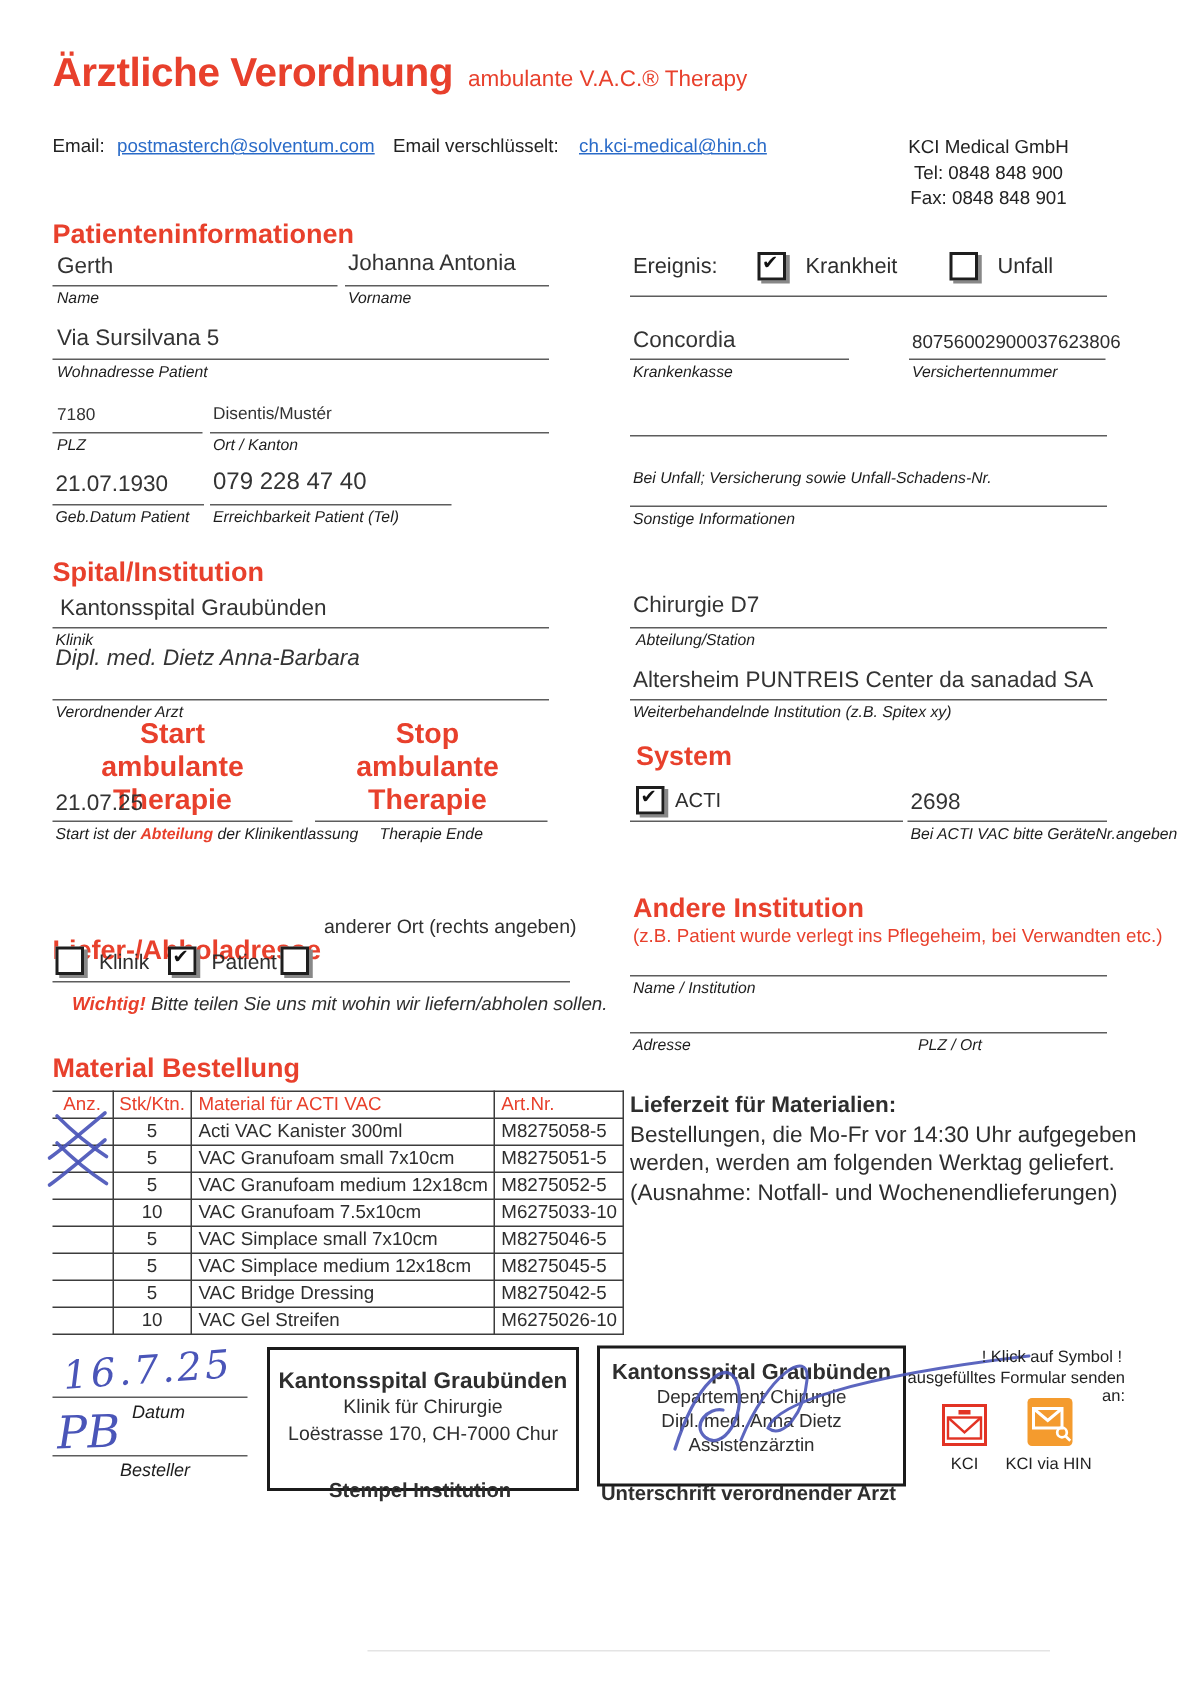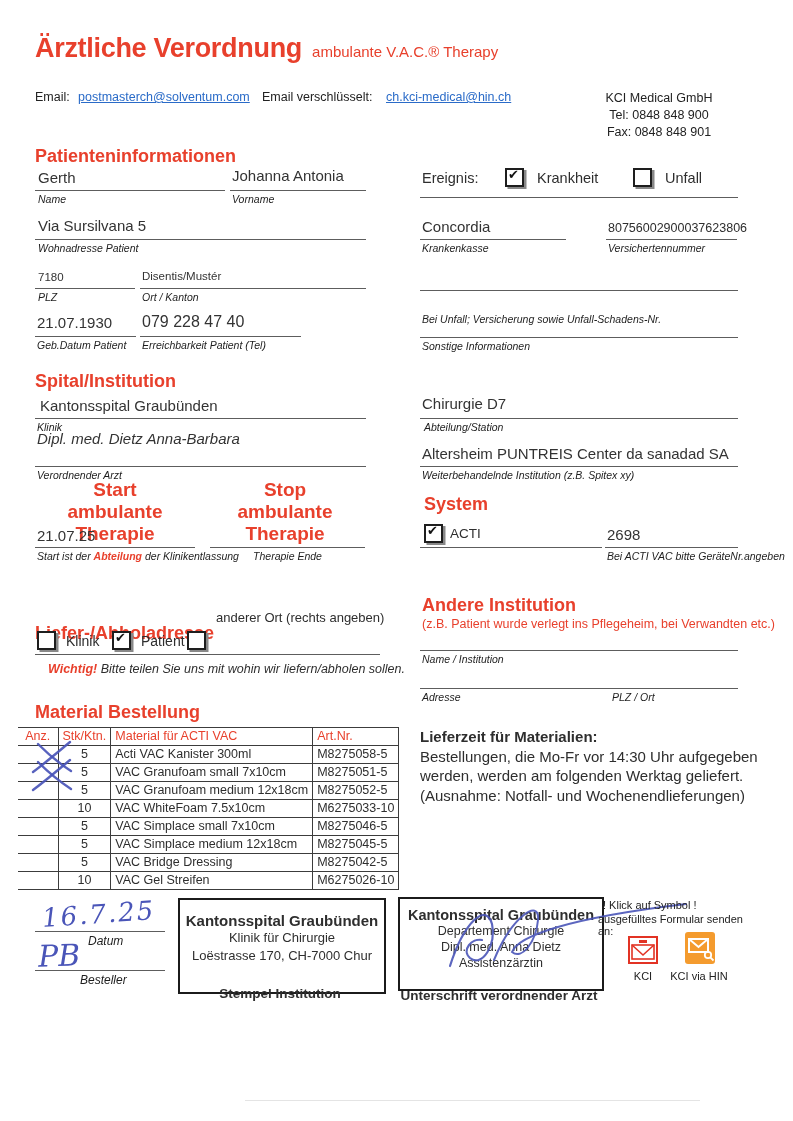--- a/index.html
+++ b/index.html
@@ -28,31 +28,31 @@
   .title-row{display:flex;align-items:baseline;gap:10px;white-space:nowrap;}
   .title-main{color:var(--red);font-weight:bold;font-size:27px;letter-spacing:-0.3px;}
   .title-sub{color:var(--red);font-size:15px;}
   .logo-wrap{display:flex;align-items:center;gap:7px;}
   .logo-text{font-size:30px;color:#54565a;letter-spacing:-0.5px;}
   a.maillink{color:var(--link);text-decoration:underline;font-size:12.5px;}
   .small-lbl{font-size:12.5px;color:#222;}
   .company{font-size:12.5px;line-height:17px;color:#222;text-align:center;}
   .red-bold-it{color:var(--red);font-weight:bold;font-style:italic;}
   .therapy-head{color:var(--red);font-weight:bold;font-size:19px;line-height:22px;text-align:center;}
-  .mtable{position:absolute;left:18px;top:727px;border-collapse:collapse;table-layout:fixed;}
+  .mtable{position:absolute;left:35px;top:727px;border-collapse:collapse;table-layout:fixed;}
   .mtable th,.mtable td{border:1px solid #3c3c3c;height:17px;line-height:17px;padding:0 4px;
       font-size:12.5px;font-weight:normal;overflow:hidden;white-space:nowrap;}
   .mtable tr>*:first-child{border-left:none;}
   .mtable th{color:var(--red);text-align:left;}
   .mtable th.cen{text-align:center;}
   .mtable td.c-stk{text-align:center;}
   .stamp{border:2px solid #1b1b1b;text-align:center;background:transparent;}
   .stamp .l0{font-weight:bold;}
   .hw{font-family:"DejaVu Serif",serif;font-style:italic;color:var(--ink);}
-  .send-small{font-size:11px;color:#222;text-align:left;}
+  .send-small{font-size:11px;color:#222;text-align:right;}
   .icon-label{font-size:11px;color:#222;text-align:center;}
   .bold13{font-weight:bold;font-size:13.5px;}
 </style>
 </head>
 <body>
 
 <div id="page">
 
   <div class="abs title-row" style="left:35px;top:33px;">
     <span class="title-main">Ärztliche Verordnung</span>
@@ -208,21 +208,21 @@
         </tr>
         <tr>
           <td class="c-anz"></td>
           <td class="c-stk">5</td>
           <td class="c-mat">VAC Granufoam medium 12x18cm</td>
           <td class="c-art">M8275052-5</td>
         </tr>
         <tr>
           <td class="c-anz"></td>
           <td class="c-stk">10</td>
-          <td class="c-mat">VAC WhiteFoam 7.5x10cm</td>
+          <td class="c-mat">VAC Granufoam 7.5x10cm</td>
           <td class="c-art">M6275033-10</td>
         </tr>
         <tr>
           <td class="c-anz"></td>
           <td class="c-stk">5</td>
           <td class="c-mat">VAC Simplace small 7x10cm</td>
           <td class="c-art">M8275046-5</td>
         </tr>
         <tr>
           <td class="c-anz"></td>

